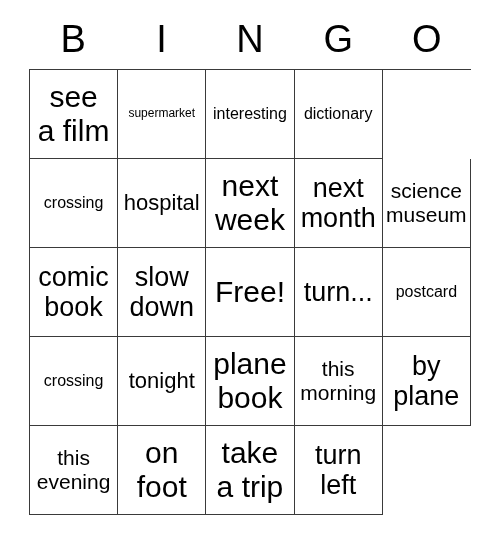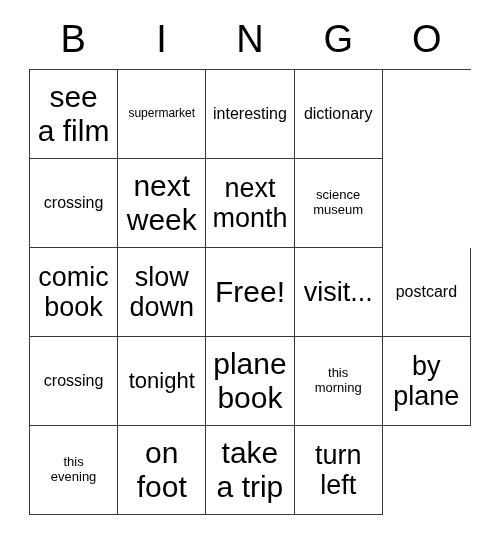--- a/index.html
+++ b/index.html
@@ -72,21 +72,21 @@
   .cell-text {
     display: block;
     line-height: 1.12;
     color: #000000;
     word-wrap: break-word;
     white-space: pre-line;
   }
   
   .fs-xs  { font-size: 12px; }
   .fs-sm  { font-size: 16px; }
-  .fs-md  { font-size: 13px; }
+  .fs-md  { font-size: 21px; }
   .fs-lg  { font-size: 22px; }
   .fs-xl  { font-size: 27px; }
   .fs-xxl { font-size: 30px; }
 </style>
 </head>
 <body>
 
 <div class="card">
 
   <div class="header-row">
@@ -111,20 +111,23 @@
         </div>
         <div class="cell">
           <span class="cell-text fs-sm">dictionary</span>
         </div>
       </div>
       <div class="grid-row">
         <div class="cell">
           <span class="cell-text fs-sm">crossing</span>
         </div>
         <div class="cell">
+          <span class="cell-text fs-lg">hospital</span>
+        </div>
+        <div class="cell">
           <span class="cell-text fs-xxl">next
 week</span>
         </div>
         <div class="cell">
           <span class="cell-text fs-xl">next
 month</span>
         </div>
         <div class="cell">
           <span class="cell-text fs-md">science
 museum</span>
@@ -136,21 +139,21 @@
 book</span>
         </div>
         <div class="cell">
           <span class="cell-text fs-xl">slow
 down</span>
         </div>
         <div class="cell">
           <span class="cell-text fs-xxl">Free!</span>
         </div>
         <div class="cell">
-          <span class="cell-text fs-xl">visit...</span>
+          <span class="cell-text fs-xl">turn...</span>
         </div>
         <div class="cell">
           <span class="cell-text fs-sm">postcard</span>
         </div>
       </div>
       <div class="grid-row">
         <div class="cell">
           <span class="cell-text fs-sm">crossing</span>
         </div>
         <div class="cell">

